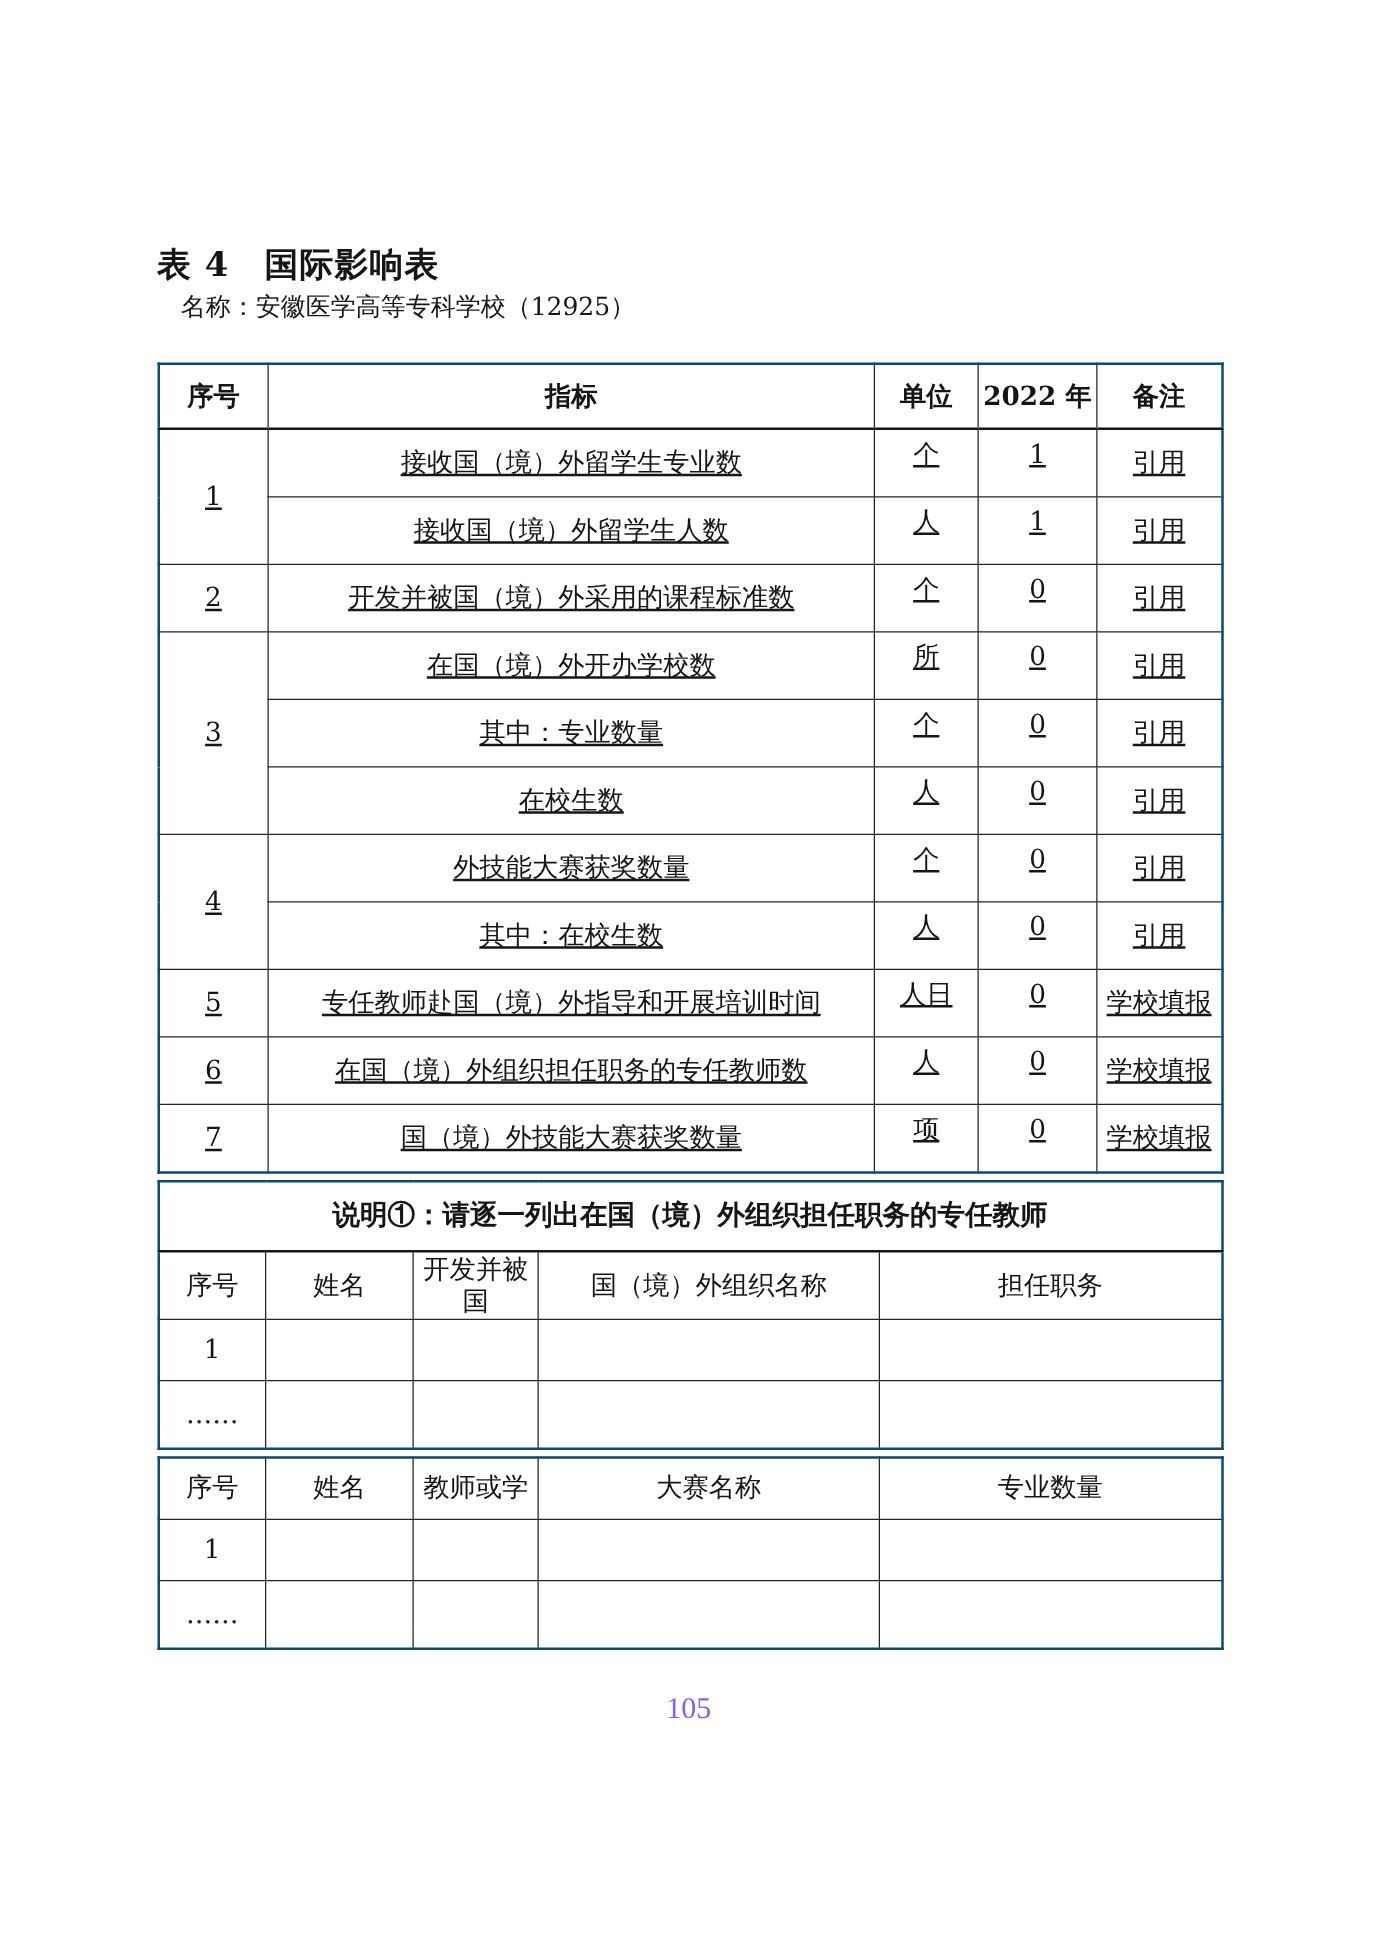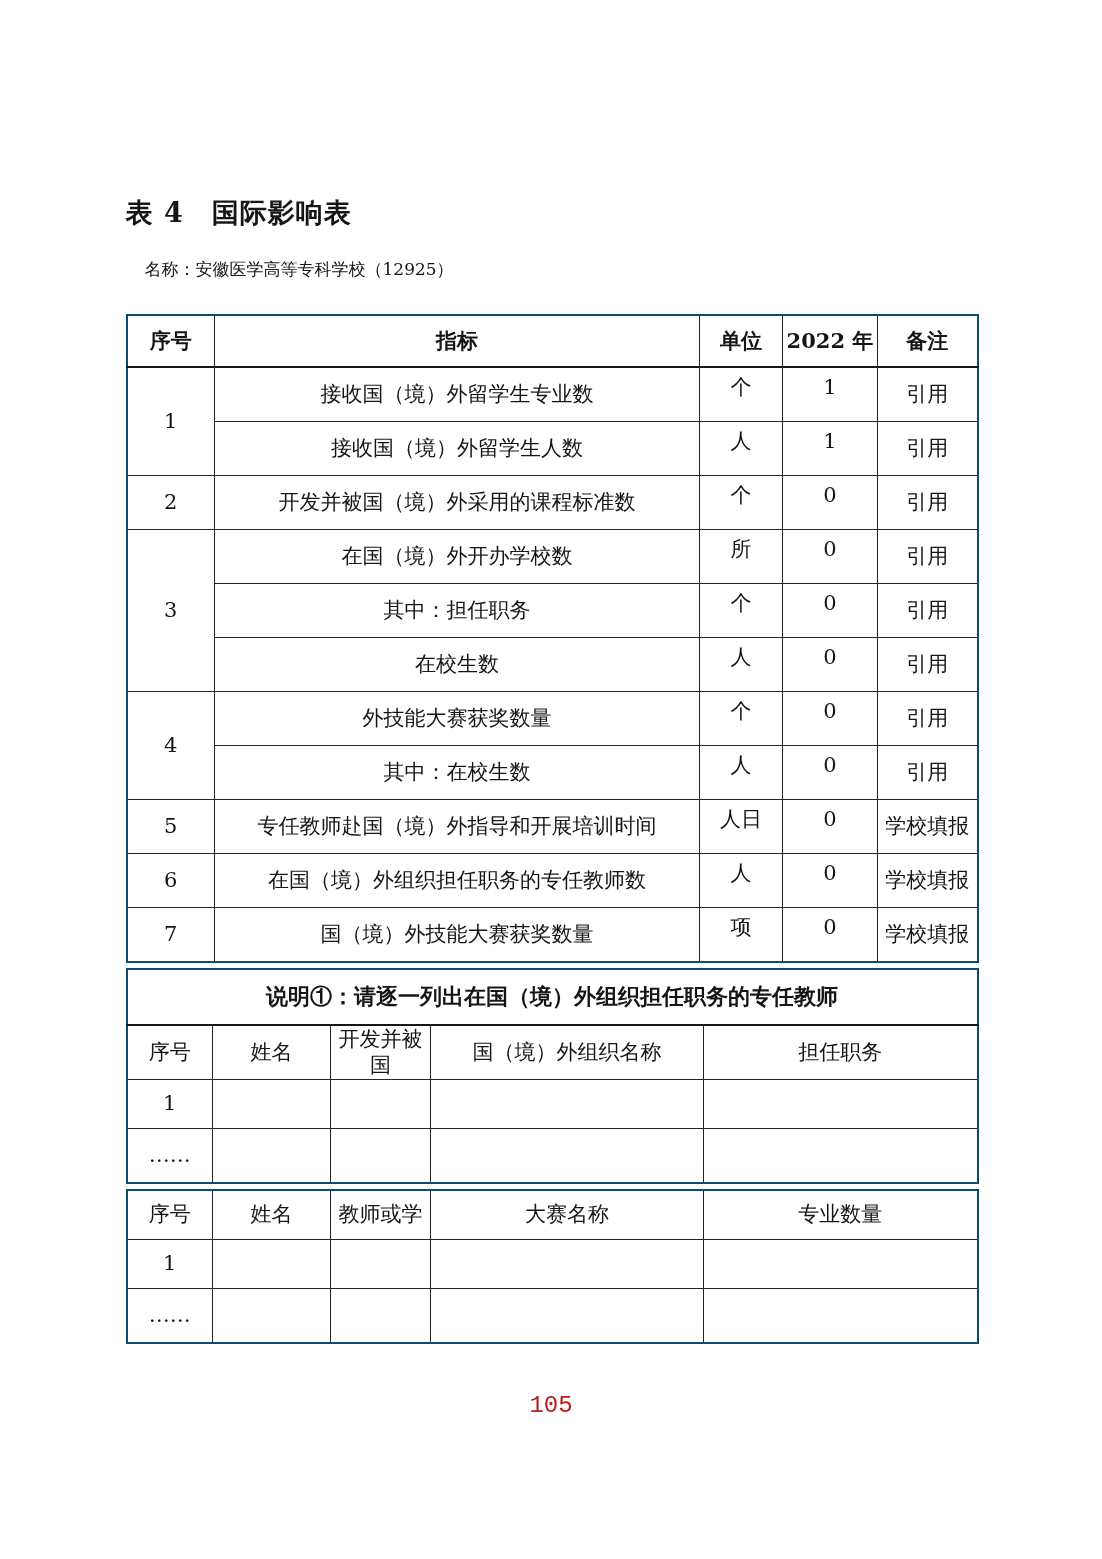--- a/index.html
+++ b/index.html
@@ -20,23 +20,22 @@
     padding-top: 196px;
   }
   .doc-title {
     margin: 0;
     font-size: 27px;
     font-weight: bold;
     letter-spacing: 1px;
     line-height: 34px;
   }
   .name-line {
-    margin-top: 24px;
     padding-left: 19px;
-    font-size: 17px;
+    font-size: 20px;
     line-height: 30px;
   }
   table {
     border-collapse: collapse;
     table-layout: fixed;
     width: 851px;
     border: 2px solid #0c4a6e;
   }
   table.main-table { margin-top: 30px; }
   table.section-table { margin-top: 5px; }
@@ -48,41 +47,41 @@
     font-weight: normal;
     padding: 0;
     overflow: hidden;
     line-height: 1.25;
   }
   .main-table thead th {
     height: 50px;
     font-weight: bold;
     border-bottom: 2px solid #161616;
   }
-  .main-table tbody td { height: 47px; }
+  .main-table tbody td { height: 47px; text-decoration: underline; }
   td.cell-top {
     vertical-align: top;
     padding-top: 6px;
   }
   .section-table td.band-cell {
     height: 54px;
     font-weight: bold;
     font-size: 22px;
     border-bottom: 2px solid #161616;
     margin-top: 36px;
   }
   .section-table td.section-head-cell { height: 48px; }
   .section-table td.section-data-cell { height: 48px; }
   .section-table td.section-data-tall { height: 53px; }
   .page-number {
-    margin-top: 48px;
+    margin-top: 34px;
     text-align: center;
-    font-family: Liberation Mono, monospace;
+    font-family: Liberation Serif, serif;
     font-size: 24px;
-    color: #b91c1c;
+    color: #8b5cf6;
   }
 </style>
 </head>
 <body>
 
 <div class="page">
 
   <h1 class="doc-title">表 4　国际影响表</h1>
 
   <div class="name-line">名称：安徽医学高等专科学校（12925）</div>
@@ -126,21 +125,21 @@
           <td>引用</td>
         </tr>
         <tr>
           <td rowspan="3">3</td>
           <td>在国（境）外开办学校数</td>
           <td class="cell-top">所</td>
           <td class="cell-top">0</td>
           <td>引用</td>
         </tr>
         <tr>
-          <td>其中：担任职务</td>
+          <td>其中：专业数量</td>
           <td class="cell-top">个</td>
           <td class="cell-top">0</td>
           <td>引用</td>
         </tr>
         <tr>
           <td>在校生数</td>
           <td class="cell-top">人</td>
           <td class="cell-top">0</td>
           <td>引用</td>
         </tr>

